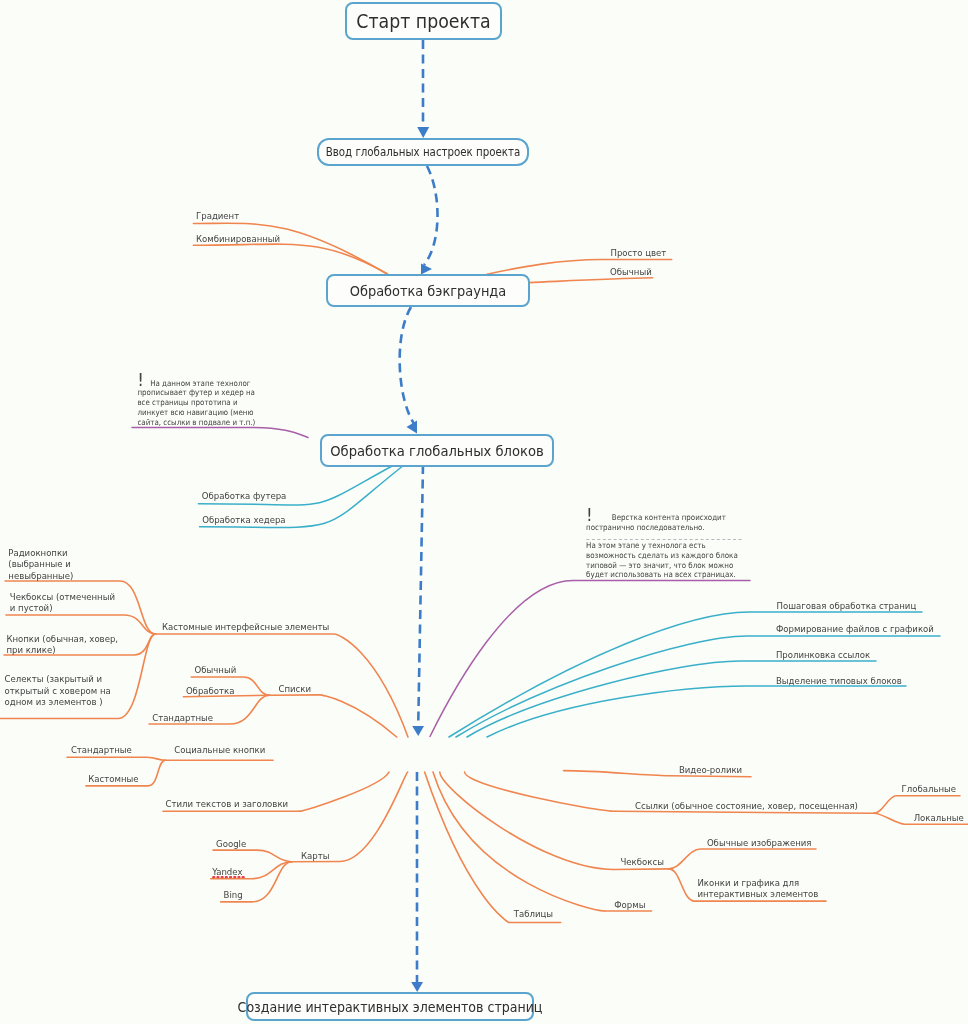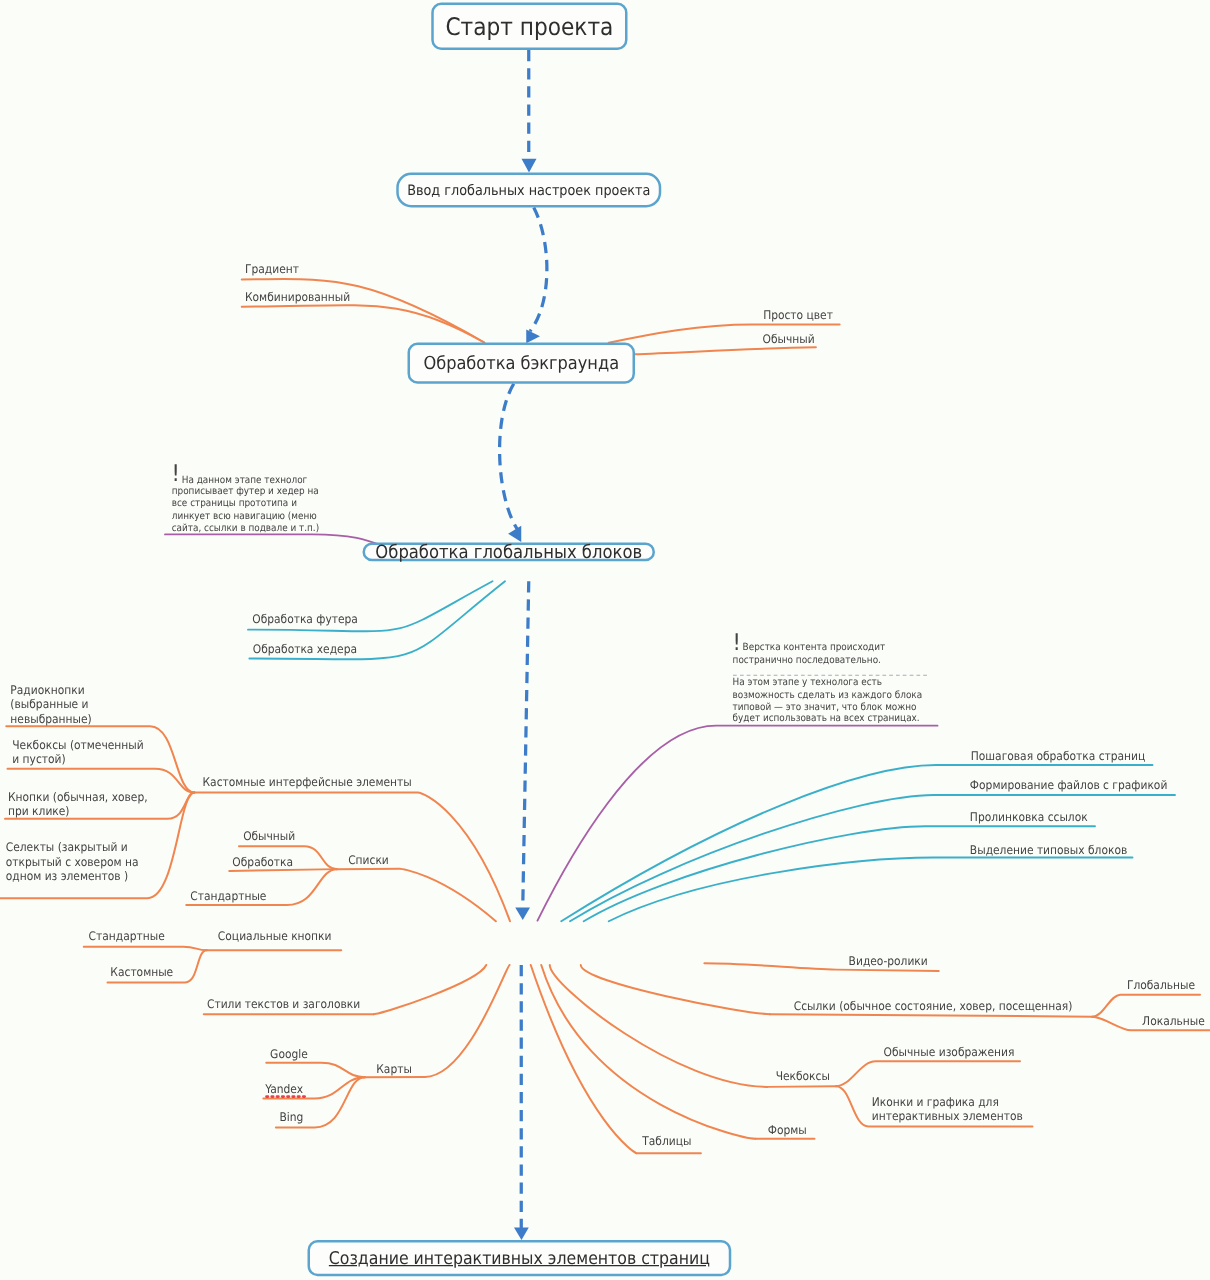--- a/index.html
+++ b/index.html
@@ -16,29 +16,29 @@
         white-space:nowrap;font-family:"DejaVu Sans",sans-serif;
         font-stretch:condensed;}
 
   .lbl{position:absolute;white-space:nowrap;font-size:9.5px;color:#434343;
        line-height:11.3px;}
 
   .note{position:absolute;font-size:7.9px;line-height:9.8px;color:#434343;
         white-space:nowrap;}
   .note .bang{position:absolute;left:-0.2px;top:-6.2px;font-size:18.5px;line-height:15px;
               color:#434343;}
-  .note .l0{padding-left:8px;}
+  .note .l0{padding-left:8px;text-align:center;}
   .note .dash{letter-spacing:1.75px;color:#9a8fa0;font-size:8.2px;}
 
   .n-start {left:345px; top:2px;   width:157px; height:38px; font-size:19.3px;}
   .n-globals{left:317px; top:138px; width:212px; height:28px; font-size:11.4px;border-radius:12px;}
-  .n-bg    {left:326px; top:274px; width:182px; height:33px; font-size:14.4px;}
-  .n-blocks{left:290px; top:434px; width:234px; height:15px; font-size:14.6px;}
+  .n-bg    {left:326px; top:274px; width:204px; height:33px; font-size:14.4px;}
+  .n-blocks{left:320px; top:434px; width:234px; height:33px; font-size:14.6px;}
   .n-content{left:273px;top:737px; width:290px; height:35px; font-size:18.8px;}
-  .n-inter {left:246px; top:992px; width:339px; height:29px; font-size:14px;text-decoration:underline;}
+  .n-inter {left:246px; top:992px; width:288px; height:29px; font-size:14px;}
 </style>
 </head>
 <body>
 
 <div id="stage">
   <svg id="wires" viewBox="0 0 968 1024" xmlns="http://www.w3.org/2000/svg">
     <defs>
       <marker id="arrowDown" markerWidth="12" markerHeight="11" refX="0.5" refY="5.5" orient="auto" markerUnits="userSpaceOnUse">
         <path d="M0,0 L11,5.5 L0,11 Z" fill="#3d7cc9"></path>
       </marker>

